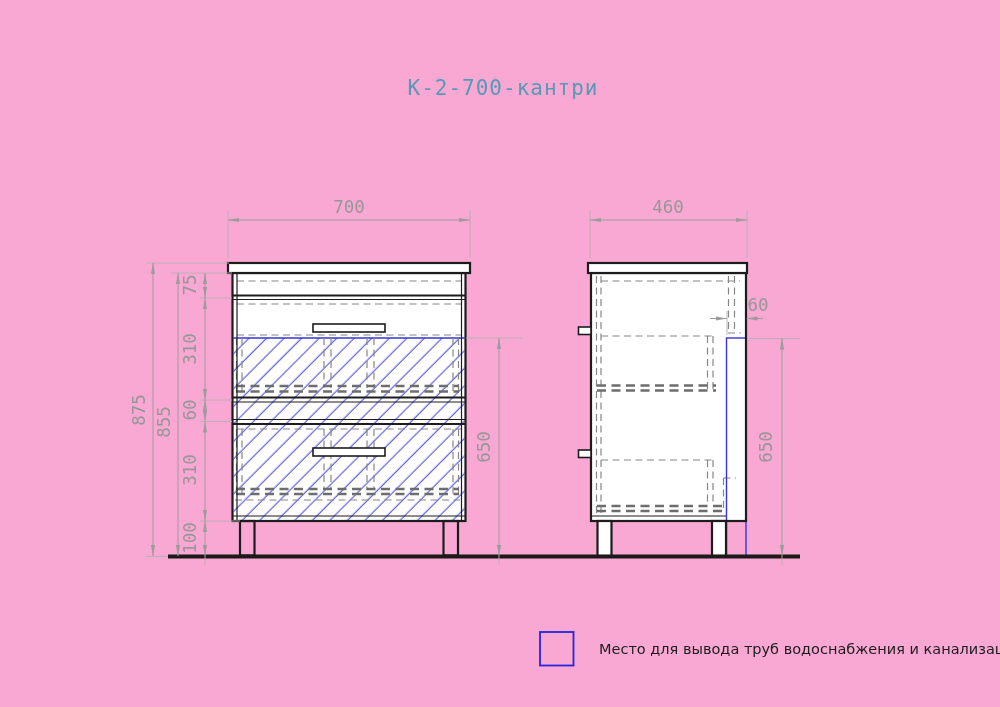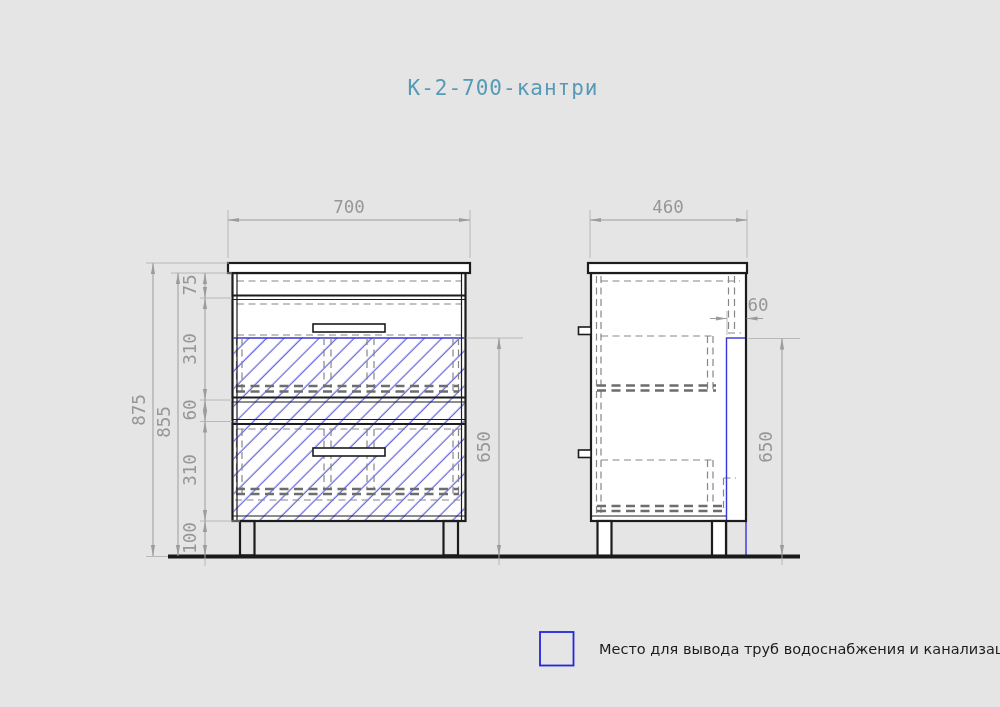--- a/index.html
+++ b/index.html
@@ -1,16 +1,16 @@
 <!DOCTYPE html>
 <html><head>
 <meta charset="utf-8">
 <style>
   html,body{margin:0;padding:0;background:#ffffff;}
-  .page{position:relative;width:1000px;height:707px;background:#e5e5e5;overflow:hidden;
+  .page{position:relative;width:1000px;height:707px;background:#f9a8d4;overflow:hidden;
         font-family:"DejaVu Sans Mono", monospace;}
   svg{display:block;}
   
   .s1{stroke:#1c1c1c;stroke-width:1.2;fill:none;}
   .s2{stroke:#1c1c1c;stroke-width:2.2;fill:none;}
   .wfill{fill:#ffffff;stroke:#1c1c1c;stroke-width:2.2;}
   .wfill1{fill:#ffffff;stroke:#1c1c1c;stroke-width:1.6;}
   .dash{stroke:#868686;stroke-width:1.2;stroke-dasharray:7 4.5;fill:none;}
   .dashT{stroke:#6d6d6d;stroke-width:2.4;stroke-dasharray:9 5.5;fill:none;}
   .blue{stroke:#3535d8;stroke-width:1.4;fill:none;}

